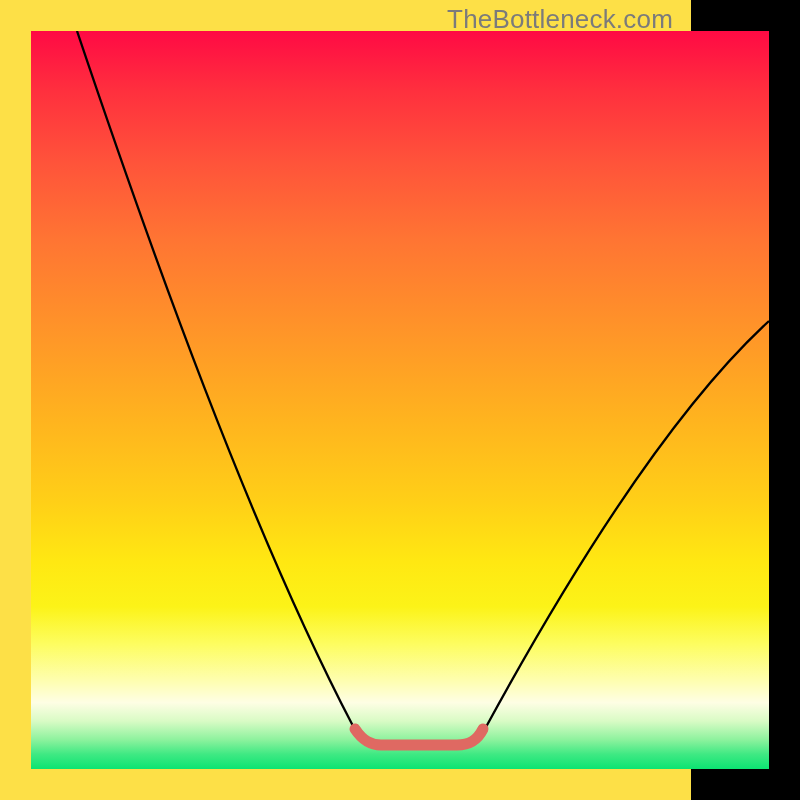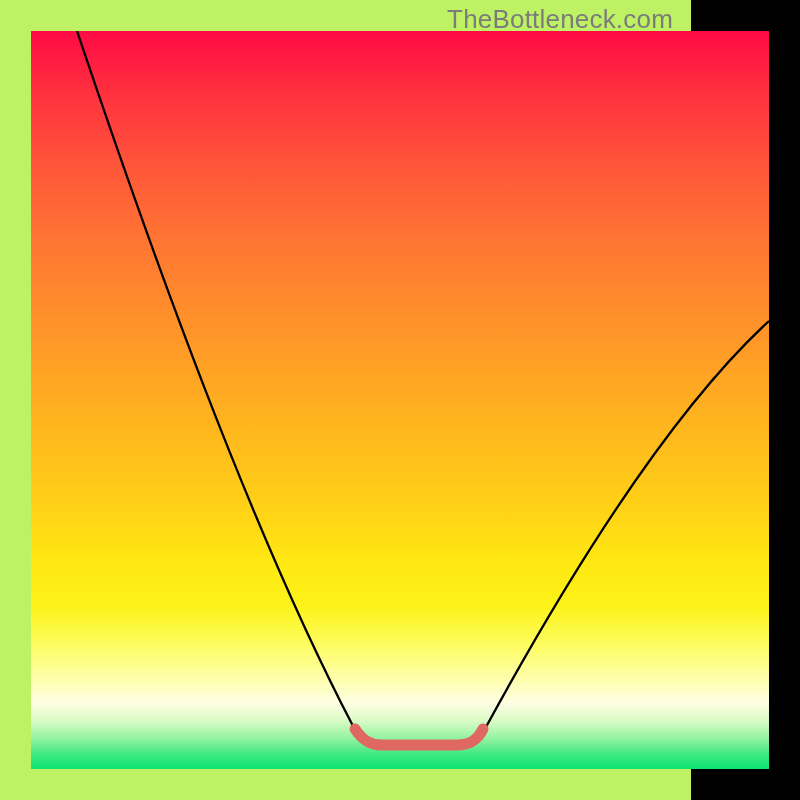--- a/index.html
+++ b/index.html
@@ -7,21 +7,21 @@
     padding: 0;
     width: 800px;
     height: 800px;
     background: #000;
     overflow: hidden;
   }
   .frame {
     position: relative;
     width: 691px;
     height: 800px;
-    background: #bef264;
+    background: #fde047;
   }
   .watermark {
     position: absolute;
     top: 4px;
     right: 18px;
     font-family: Arial, Helvetica, sans-serif;
     font-size: 26px;
     font-weight: 500;
     color: #7b7b7b;
     letter-spacing: 0.2px;

